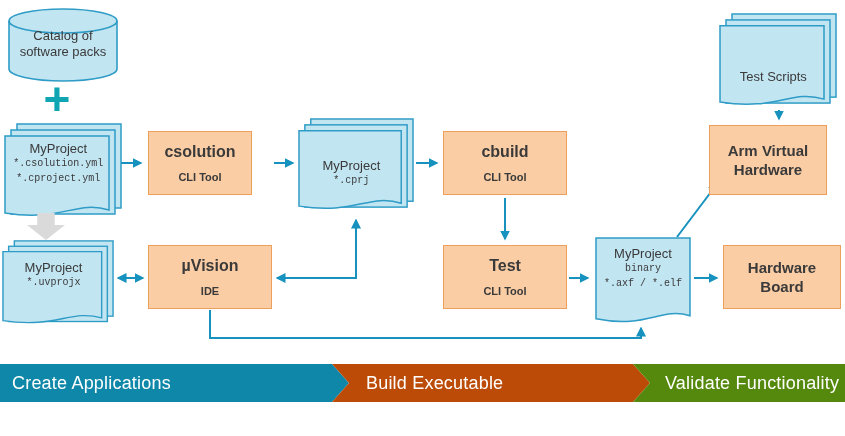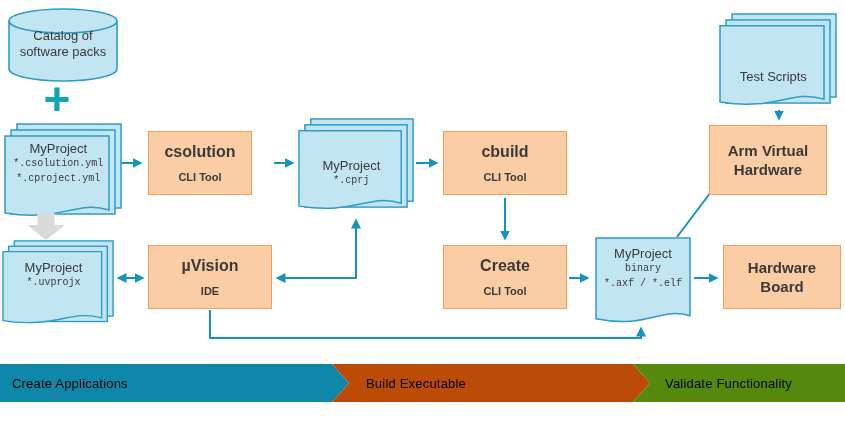--- a/index.html
+++ b/index.html
@@ -38,21 +38,21 @@
   }
 
   
   .gray-arrow {
     position:absolute; background:#DADADA;
     clip-path: polygon(27% 0, 73% 0, 73% 44%, 100% 44%, 50% 100%, 0 44%, 27% 44%);
   }
 
   
   .banner {
-    position:absolute; top:364px; height:38px; color:#000000; font-size:13px;
+    position:absolute; top:364px; height:38px; color:#ffffff; font-size:18px;
     display:flex; align-items:center; box-sizing:border-box; letter-spacing:0.2px;
   }
   .banner-create {
     left:0; width:349px; background:#0E87A9; padding-left:12px;
     clip-path: polygon(0 0, calc(100% - 17px) 0, 100% 50%, calc(100% - 17px) 100%, 0 100%);
   }
   .banner-build {
     left:332px; width:318px; background:#BC4B07; padding-left:34px;
     clip-path: polygon(0 0, calc(100% - 17px) 0, 100% 50%, calc(100% - 17px) 100%, 0 100%, 17px 50%);
   }
@@ -149,21 +149,21 @@
       <div class="doc-line">*.cprj</div>
     </div>
   </div>
 
   <div class="box" style="left:443px; top:131px; width:124px; height:64px;">
     <div class="title">cbuild</div>
     <div class="sub">CLI Tool</div>
   </div>
 
   <div class="box" style="left:443px; top:245px; width:124px; height:64px;">
-    <div class="title">Create</div>
+    <div class="title">Test</div>
     <div class="sub">CLI Tool</div>
   </div>
 
   <div class="box" style="left:148px; top:245px; width:124px; height:64px;">
     <div class="title">µVision</div>
     <div class="sub">IDE</div>
   </div>
 
   <div class="doc-node" style="left:595px; top:237px; width:96px; height:88px;">
     <svg viewBox="0 0 96 86" preserveAspectRatio="none">

